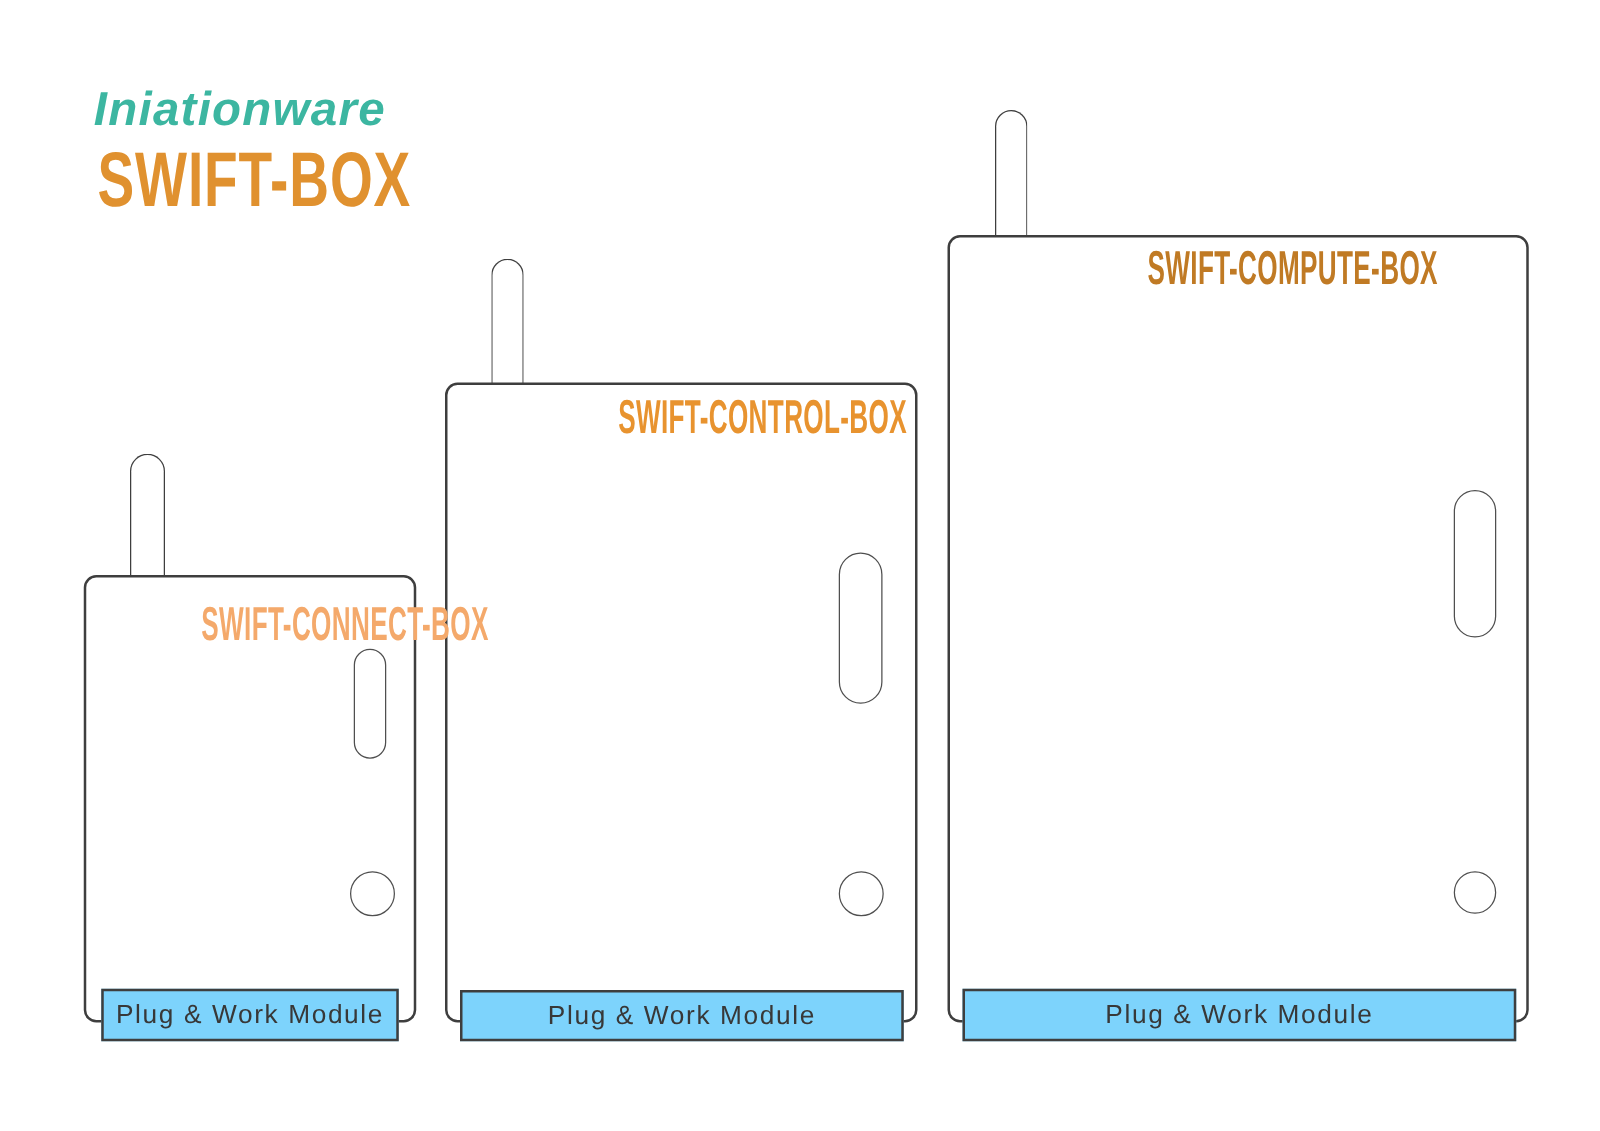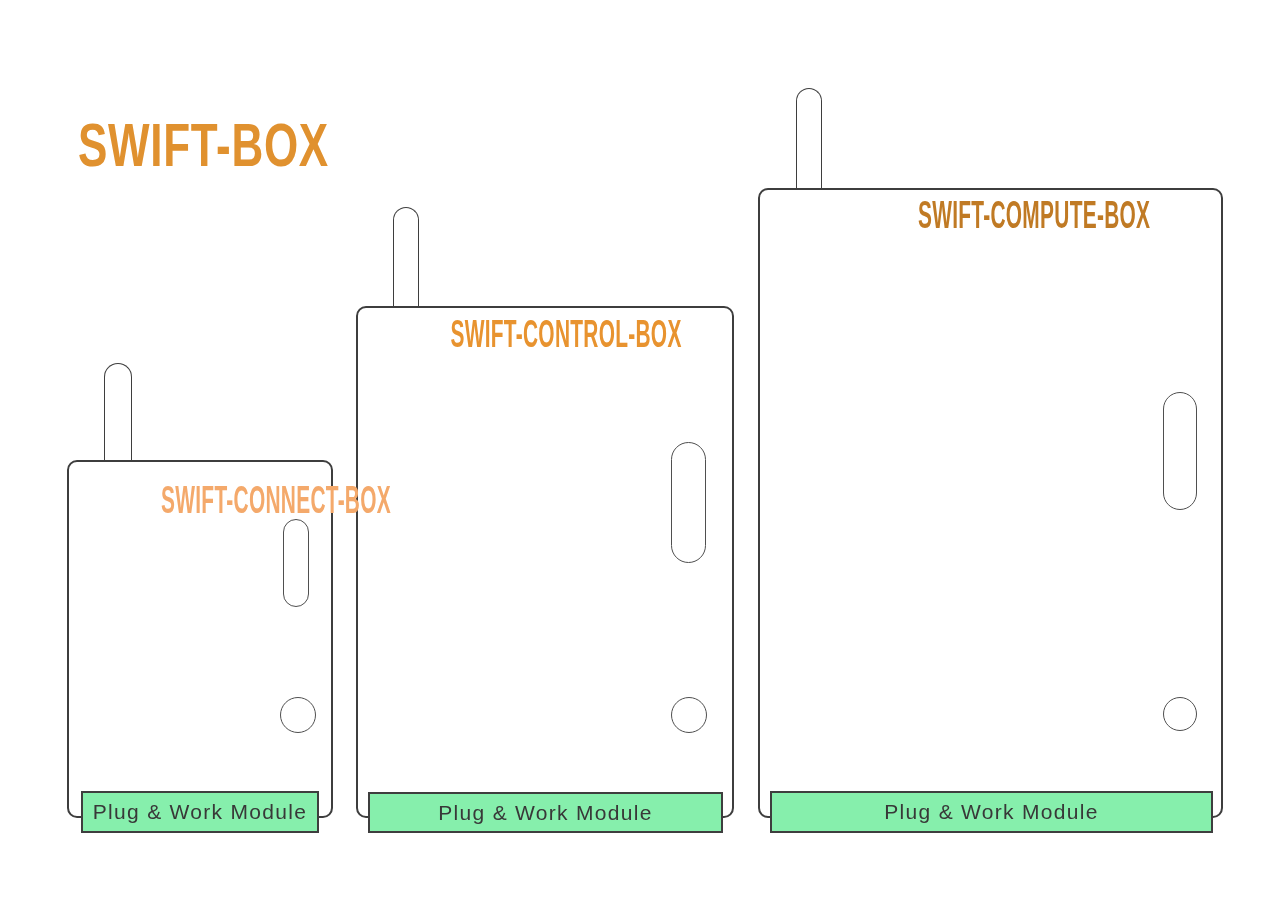--- a/index.html
+++ b/index.html
@@ -37,54 +37,55 @@
   .dtitle span { display:inline-block; transform:scaleX(0.55); letter-spacing:0.5px; }
   .pill {
     position:absolute; background:#fff; border:1.5px solid #4f4f4f;
     border-radius:20px; z-index:3;
   }
   .hole {
     position:absolute; background:#fff; border:1.5px solid #4f4f4f;
     border-radius:50%; z-index:3;
   }
   .plate {
-    position:absolute; background:#86efac; border:2px solid #3e3e3e; z-index:4;
+    position:absolute; background:#7dd3fc; border:2px solid #3e3e3e; z-index:4;
     display:flex; align-items:center; justify-content:center;
     font-size:21px; letter-spacing:1.3px; color:#383838; white-space:nowrap;
   }
 
   
   .a1 { left:104px; top:363px; width:28px;  height:99px;  }
   .s1 { left:67px;  top:460px; width:266px; height:358px; }
   .t1 { left:67px;  top:481px; width:266px; }
   .p1 { left:283px; top:519px; width:26px;  height:88px;  }
   .h1 { left:280px; top:697px; width:36px;  height:36px;  }
   .m1 { left:81px;  top:791px; width:238px; height:42px;  }
 
   
   .a2 { left:393px; top:207px; width:26px;  height:101px; }
   .s2 { left:356px; top:306px; width:378px; height:512px; }
-  .t2 { left:356px; top:315px; width:362px; }
+  .t2 { left:356px; top:315px; width:362px;padding-left:44px; }
   .p2 { left:671px; top:442px; width:35px;  height:121px; }
   .h2 { left:671px; top:697px; width:36px;  height:36px;  }
   .m2 { left:368px; top:792px; width:355px; height:41px;  }
 
   
   .a3 { left:796px;  top:88px;  width:26px;  height:102px; }
   .s3 { left:758px;  top:188px; width:465px; height:630px; }
   .t3 { left:758px;  top:196px; width:553px; }
   .p3 { left:1163px; top:392px; width:34px;  height:118px; }
   .h3 { left:1163px; top:697px; width:34px;  height:34px;  }
   .m3 { left:770px;  top:791px; width:443px; height:42px;  }
 </style>
 </head>
 <body>
 
 <div class="canvas">
 
+  <div class="brand" style="color: rgb(60, 182, 161);">Iniationware</div>
   <div class="product-title" style="color: rgb(224, 145, 47);">SWIFT-BOX</div>
 
   <div>
     <div class="antenna a1"></div>
     <div class="shell s1"></div>
     <div class="dtitle t1"><span style="color: rgb(244, 169, 107);">SWIFT-CONNECT-BOX</span></div>
     <div class="pill p1"></div>
     <div class="hole h1"></div>
     <div class="plate m1">
         <span>Plug &amp; Work Module</span>

